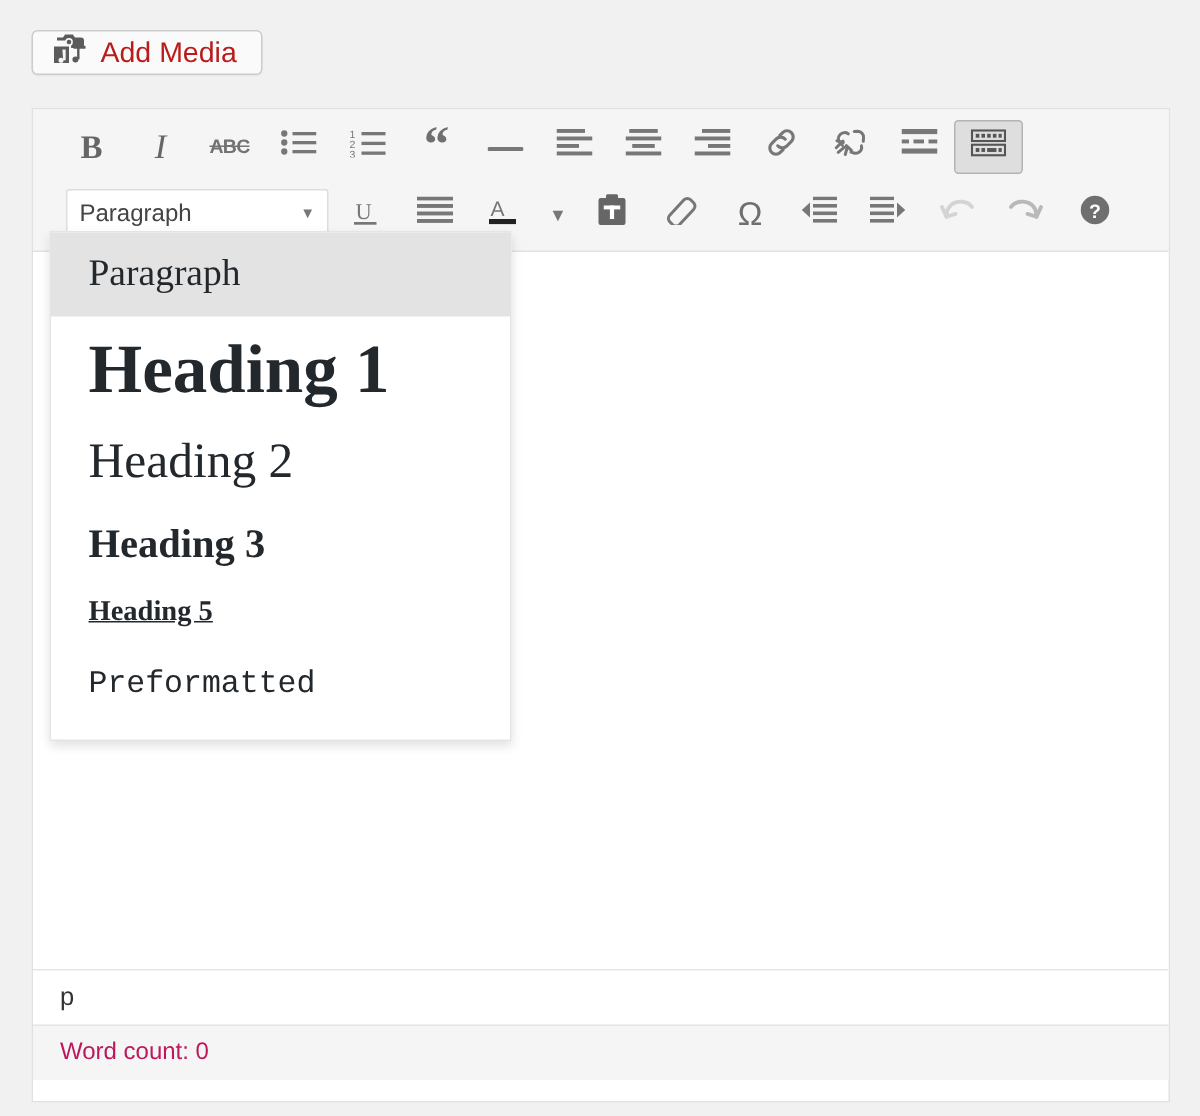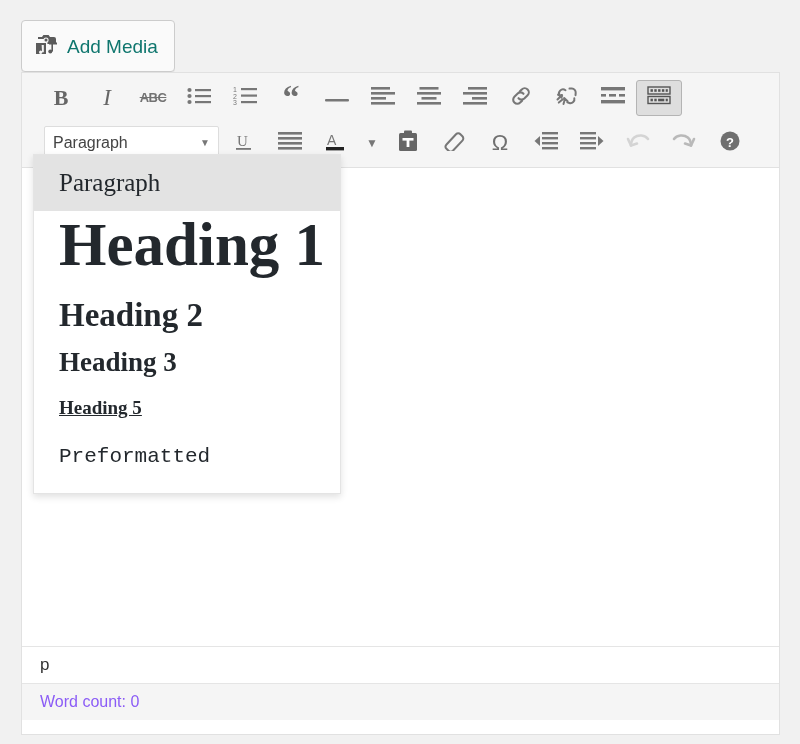--- a/index.html
+++ b/index.html
@@ -11,25 +11,25 @@
     font-family: "Liberation Sans", sans-serif;
     overflow: hidden;
   }
 
   #root { position: relative; width: 800px; height: 744px; }
 
   
   .media-bar { position: absolute; left: 21px; top: 20px; }
   .add-media-btn {
     display: inline-flex; align-items: center; gap: 8px;
-    height: 52px; padding: 0 16px 0 13px;
+    height: 30px; padding: 0 16px 0 13px;
     background: #fafafa;
     border: 1px solid #cccccc;
     border-radius: 4px;
-    color: #0f766e;
+    color: #b91c1c;
     font-size: 19px;
     cursor: pointer;
     box-shadow: 0 1px 0 rgba(0,0,0,0.04);
   }
   .add-media-btn .label { line-height: 1; }
   .icon-media { display: block; }
 
   
   .editor-wrap {
     position: absolute;
@@ -100,21 +100,21 @@
     display: flex; align-items: center;
     padding-left: 18px;
     font-size: 17px; color: #333;
   }
   .wordcount-bar {
     height: 37px;
     border-top: 1px solid #e5e5e5;
     background: #f5f5f5;
     display: flex; align-items: center;
     padding-left: 18px;
-    font-size: 16px; color: #8b5cf6;
+    font-size: 16px; color: #be185d;
   }
 
   
   .format-menu {
     position: absolute;
     left: 33px; top: 154px;
     width: 308px;
     background: #ffffff;
     border: 1px solid #e4e4e4;
     box-shadow: 0 3px 7px rgba(0,0,0,0.12);
@@ -123,22 +123,22 @@
   }
   .format-item {
     display: flex; align-items: center;
     padding: 3px 0 3px 25px;
     color: #23282d;
     cursor: pointer;
     white-space: nowrap;
   }
   .format-item.is-selected { background: #e3e3e3; }
   .fi-paragraph { font-family: "Liberation Serif", serif; font-size: 25px; height: 56px; }
-  .fi-h1 { font-family: "Liberation Serif", serif; font-weight: bold; font-size: 61px; height: 68px; }
-  .fi-h2 { font-family: "Liberation Serif", serif; font-weight: bold; font-size: 33px; height: 58px; align-items: flex-end; }
+  .fi-h1 { font-family: "Liberation Serif", serif; font-weight: bold; font-size: 46px; height: 68px; }
+  .fi-h2 { font-family: "Liberation Serif", serif; font-weight: normal; font-size: 33px; height: 58px; }
   .fi-h3 { font-family: "Liberation Serif", serif; font-weight: bold; font-size: 27px; height: 50px; }
   .fi-h4 { font-family: "Liberation Serif", serif; font-weight: bold; font-size: 22px; height: 45px; }
   .fi-h5 { font-family: "Liberation Serif", serif; font-weight: bold; font-size: 19px; height: 42px; text-decoration: underline; }
   .fi-h6 { font-family: "Liberation Serif", serif; font-weight: bold; font-size: 15px; height: 40px; }
   .fi-pre { font-family: "Liberation Mono", monospace; font-size: 21px; height: 54px; text-align: center; }
 </style>
 </head>
 <body>
 
 <div id="root">

